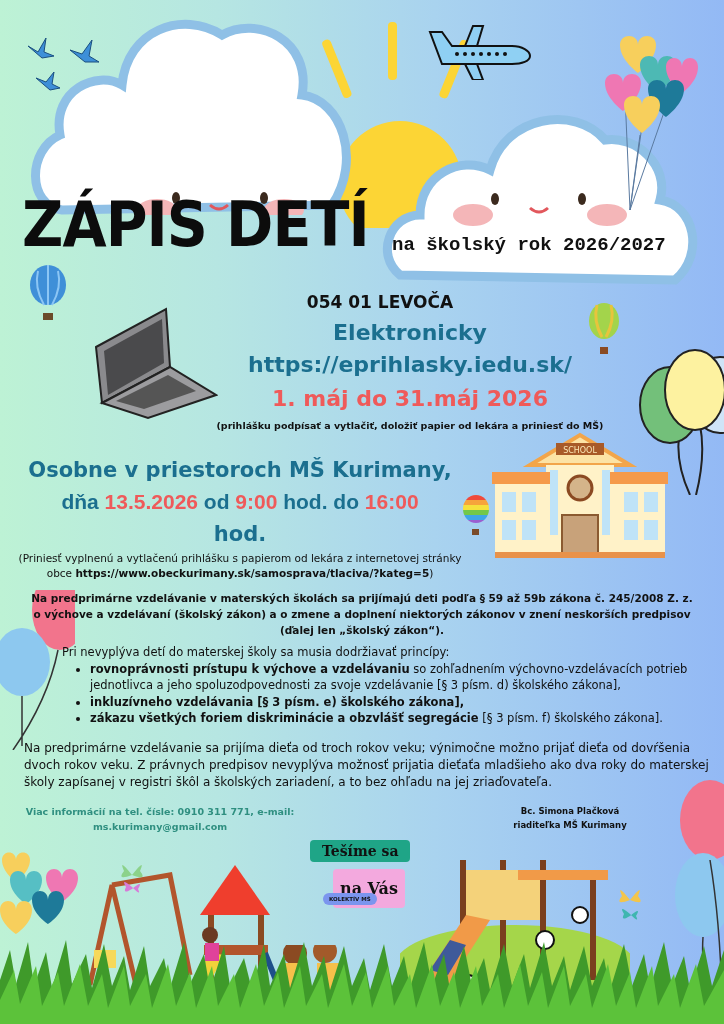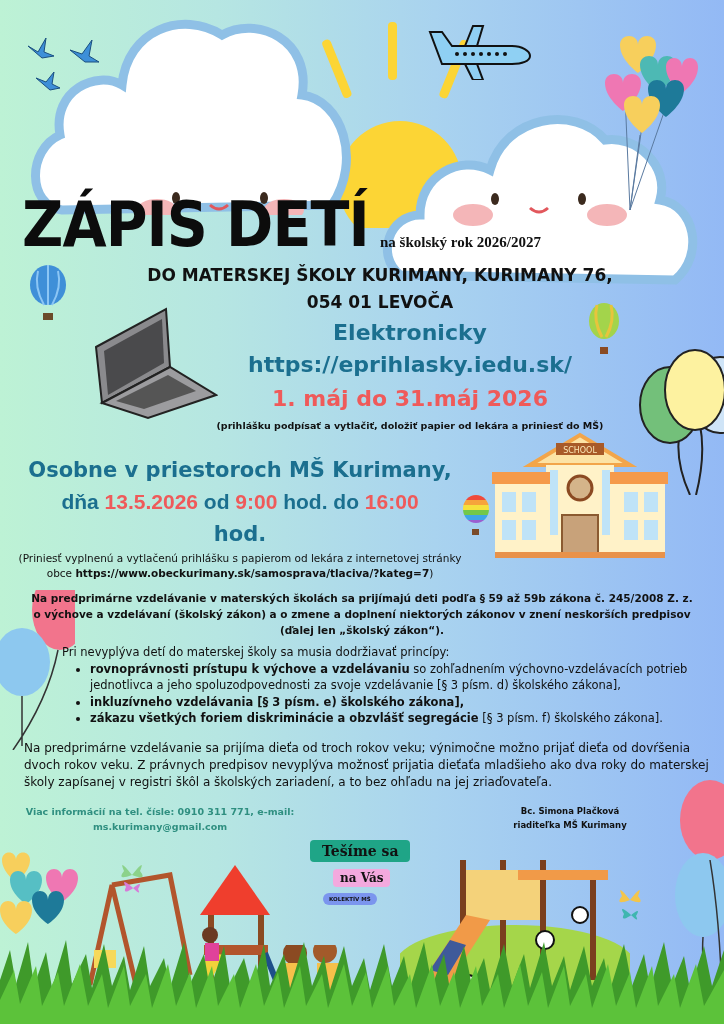--- a/index.html
+++ b/index.html
@@ -6,21 +6,21 @@
   body{width:724px;height:1024px;overflow:hidden;font-family:"Liberation Sans","DejaVu Sans",sans-serif;}
   #poster{position:relative;width:724px;height:1024px;overflow:hidden;
     background:linear-gradient(90deg,#bdf2d5 0%,#b6e6e2 30%,#a9d3ef 60%,#93b9f5 100%);}
   .abs{position:absolute;}
   .txt{position:absolute;left:0;width:724px;text-align:center;color:#111;}
   
   .cloud{position:absolute;}
   .cloud svg{display:block;}
   
   #title{position:absolute;left:22px;top:190px;font-family:"DejaVu Sans","Liberation Sans",sans-serif;font-weight:bold;font-size:62px;letter-spacing:-1px;color:#0c0c0c;line-height:70px;white-space:nowrap;transform:scaleX(0.92);transform-origin:left top;}
-  #subtitle{position:absolute;left:380px;top:234px;font-family:Liberation Serif, serif;font-weight:bold;font-size:15px;color:#111;}
+  #subtitle{position:absolute;left:392px;top:234px;font-family:Liberation Mono, monospace;font-weight:bold;font-size:19px;color:#111;}
   #addr1{top:265px;font-family:"DejaVu Sans",sans-serif;font-weight:bold;font-size:17px;left:60px;width:640px;}
   #addr2{top:292px;font-family:"DejaVu Sans",sans-serif;font-weight:bold;font-size:17px;left:60px;width:640px;}
   .teal{color:#1b6f8f;}
   .red{color:#ef5a5a;}
   #elec{top:320px;left:190px;width:440px;font-family:"DejaVu Sans",sans-serif;font-weight:bold;font-size:22px;}
   #url{top:352px;left:190px;width:440px;font-family:"DejaVu Sans",sans-serif;font-weight:bold;font-size:22px;}
   #dates{top:386px;left:190px;width:440px;font-family:"DejaVu Sans",sans-serif;font-weight:bold;font-size:22px;}
   #note1{top:420px;left:190px;width:440px;font-family:"DejaVu Sans",sans-serif;font-weight:bold;font-size:9.5px;}
   #pers1{top:458px;left:10px;width:460px;font-family:"DejaVu Sans",sans-serif;font-weight:bold;font-size:21px;}
   #pers2{top:490px;left:10px;width:460px;font-family:Liberation Sans, sans-serif;font-weight:bold;font-size:21px;}
@@ -28,21 +28,21 @@
   #note2{top:551px;left:10px;width:460px;font-family:"DejaVu Sans",sans-serif;font-size:10.5px;line-height:15px;}
   #law{top:590px;left:30px;width:664px;font-family:"DejaVu Sans",sans-serif;font-weight:bold;font-size:10.5px;line-height:16px;}
   #principles{position:absolute;left:62px;top:644px;width:640px;font-family:"DejaVu Sans",sans-serif;font-size:11.5px;line-height:16.5px;color:#111;}
   #principles ul{margin:0;padding-left:28px;}
   #principles li{margin:0;}
   #agepar{position:absolute;left:24px;top:740px;width:700px;font-family:"DejaVu Sans",sans-serif;font-size:12px;line-height:17px;color:#111;}
   #contact{position:absolute;left:20px;top:804px;width:280px;text-align:center;font-family:"DejaVu Sans",sans-serif;font-weight:bold;font-size:9.5px;line-height:15px;color:#2f8f80;}
   #sign{position:absolute;left:500px;top:804px;width:140px;text-align:center;font-family:"DejaVu Sans",sans-serif;font-weight:bold;font-size:8.5px;line-height:14px;color:#111;}
   .tag{position:absolute;font-family:"DejaVu Serif","Liberation Serif",serif;font-weight:bold;color:#111;border-radius:4px;}
   #tag1{left:310px;top:840px;background:#1fa587;font-size:14px;padding:3px 12px;}
-  #tag2{left:333px;top:869px;background:#f3a9de;font-size:12px;padding:2px 7px;}
+  #tag2{left:333px;top:869px;background:#f3a9de;font-size:16px;padding:10px 7px;}
   #tag3{left:323px;top:893px;background:#7b95ee;font-family:"DejaVu Sans",sans-serif;font-size:5.5px;padding:3px 6px;border-radius:8px;}
   #grass{position:absolute;left:0;top:940px;width:724px;height:84px;}
 </style>
 </head>
 <body>
 
 <div id="poster">
 
   <svg class="abs" style="left:300px;top:18px" width="170" height="210">
     <circle cx="100" cy="165" r="62" fill="#fcd535"></circle>
@@ -241,32 +241,31 @@
     <path d="M15,34 q-12,-10 -6,0 q-4,8 6,2 q12,-10 6,0 q4,8 -6,-2z" fill="#3fb6b0"></path>
   </svg>
 
   <svg id="grass" viewBox="0 0 724 84" preserveAspectRatio="none">
     <path d="M0,84 L0,40 L10,10 L16,44 L28,2 L34,46 L46,12 L52,48 L66,0 L72,44 L86,14 L92,48 L104,4 L112,46 L124,16 L130,50 L144,6 L150,46 L164,18 L170,48 L184,2 L190,44 L204,14 L210,50 L224,6 L230,46 L244,18 L252,50 L264,4 L270,46 L284,14 L290,48 L304,2 L312,46 L324,16 L330,50 L344,6 L352,46 L364,18 L370,50 L384,4 L392,46 L404,16 L410,48 L424,2 L432,46 L444,14 L450,50 L464,6 L472,46 L484,18 L490,50 L504,4 L512,46 L524,14 L530,48 L544,2 L552,46 L564,16 L570,50 L584,6 L592,46 L604,18 L610,50 L624,4 L632,46 L644,14 L650,48 L664,2 L672,46 L684,16 L690,50 L704,6 L712,46 L724,10 L724,84 Z" fill="#3f9a2a"></path>
     <path d="M0,84 L0,60 L14,30 L20,64 L36,26 L42,66 L58,32 L64,66 L80,24 L88,66 L102,34 L108,68 L124,26 L130,66 L146,34 L152,68 L168,24 L176,66 L190,32 L196,68 L212,26 L218,66 L234,34 L240,68 L256,24 L264,66 L278,32 L284,68 L300,26 L306,66 L322,34 L328,68 L344,24 L352,66 L366,32 L372,68 L388,26 L394,66 L410,34 L416,68 L432,24 L440,66 L454,32 L460,68 L476,26 L482,66 L498,34 L504,68 L520,24 L528,66 L542,32 L548,68 L564,26 L570,66 L586,34 L592,68 L608,24 L616,66 L630,32 L636,68 L652,26 L658,66 L674,34 L680,68 L696,24 L704,66 L724,30 L724,84 Z" fill="#5cc23a"></path>
   </svg>
 
   <div id="title">ZÁPIS DETÍ</div>
   <div id="subtitle">na školský rok 2026/2027</div>
-  <div id="addr1" class="txt">DO MATERSKEJ ŠKOLY KURIMANY, KURIMANY 76,</div>
   <div id="addr2" class="txt">054 01 LEVOČA</div>
 
   <div id="url" class="txt teal">https://eprihlasky.iedu.sk/</div>
   <div id="elec" class="txt teal">Elektronicky</div>
   <div id="dates" class="txt red">1. máj do 31.máj 2026</div>
   <div id="pers1" class="txt teal">Osobne v priestoroch MŠ Kurimany,</div>
 
   <div id="note1" class="txt">(prihlášku podpísať a vytlačiť, doložiť papier od lekára a priniesť do MŠ)</div>
   <div id="pers2" class="txt teal"><span>dňa </span><span class="red">13.5.2026</span><span> od </span><span class="red">9:00</span><span> hod. do </span><span class="red">16:00</span></div>
   <div id="pers3" class="txt teal">hod.</div>
-  <div id="note2" class="txt"><span>(Priniesť vyplnenú a vytlačenú prihlášku s papierom od lekára  z internetovej  stránky obce </span><b>https://www.obeckurimany.sk/samosprava/tlaciva/?kateg=7</b><span>)</span></div>
+  <div id="note2" class="txt"><span>(Priniesť vyplnenú a vytlačenú prihlášku s papierom od lekára  z internetovej  stránky obce </span><b>https://www.obeckurimany.sk/samosprava/tlaciva/?kateg=5</b><span>)</span></div>
 
   <div id="law" class="txt">Na predprimárne vzdelávanie v materských školách sa prijímajú deti podľa § 59 až 59b zákona č. 245/2008 Z. z. o výchove a vzdelávaní (školský zákon) a o zmene a doplnení niektorých zákonov v znení neskorších predpisov (ďalej len „školský zákon“).</div>
 
   <div id="principles">
     <div>Pri nevyplýva detí do materskej školy sa musia dodržiavať princípy:</div>
     <ul>
       <li><b> rovnoprávnosti prístupu k výchove a vzdelávaniu</b><span> so zohľadnením výchovno-vzdelávacích potrieb jednotlivca a jeho spoluzodpovednosti za svoje vzdelávanie [§ 3 písm. d) školského zákona],</span></li>
       <li><b>inkluzívneho vzdelávania [§ 3 písm. e) školského zákona],</b><span></span></li>
       <li><b>zákazu všetkých foriem diskriminácie a obzvlášť segregácie</b><span> [§ 3 písm. f) školského zákona].</span></li>
     </ul>

